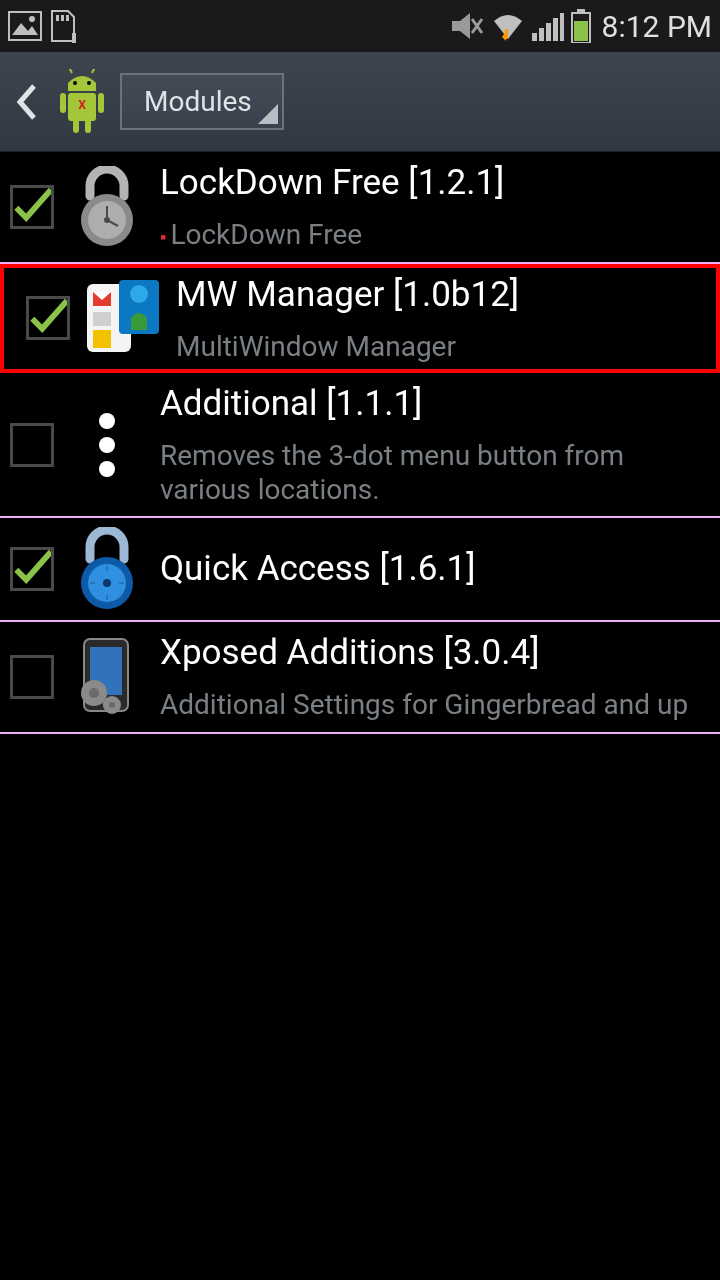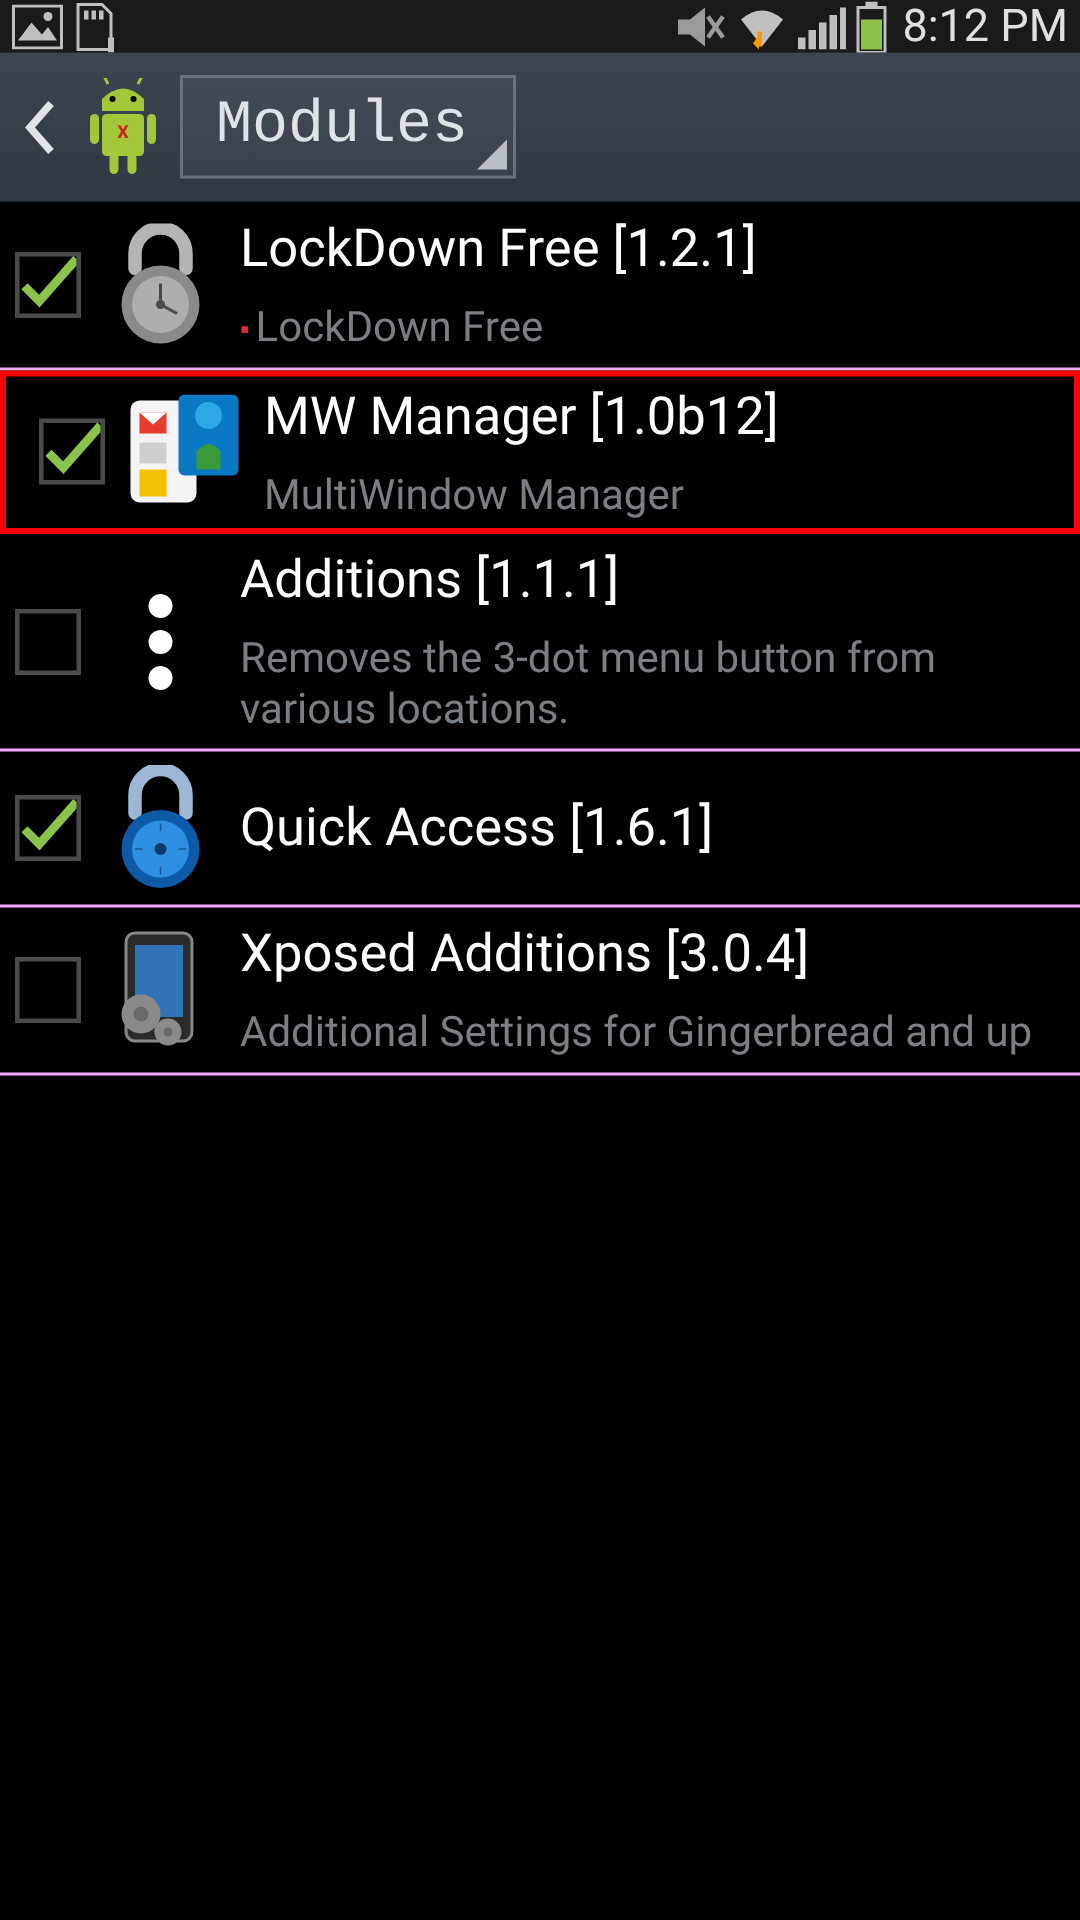--- a/index.html
+++ b/index.html
@@ -1,20 +1,20 @@
 <!DOCTYPE html>
 <html><head>
 <meta charset="utf-8">
 <style>
   * { margin: 0; padding: 0; box-sizing: border-box; }
   html, body { width: 720px; height: 1280px; overflow: hidden; font-family: Roboto, "Helvetica Neue", Arial, sans-serif; background: #000; }
   
   
   .status-bar {
-    height: 35px;
+    height: 52px;
     background: #1a1a1a;
     display: flex;
     align-items: center;
     justify-content: space-between;
     padding: 0 8px;
     color: #c0c0c0;
   }
   .status-left { display: flex; gap: 6px; align-items: center; }
   .status-right { display: flex; gap: 6px; align-items: center; }
   .status-time { font-size: 30px; color: #e0e0e0; margin-left: 4px; }
@@ -40,21 +40,21 @@
     background: linear-gradient(#434c56, #39424c);
   }
   .header-title-box::after {
     content: "";
     position: absolute;
     right: 4px; bottom: 4px;
     width: 0; height: 0;
     border-left: 20px solid transparent;
     border-bottom: 20px solid #b8bec4;
   }
-  .header-title { font-size: 40px; color: #dfe3e7; font-family: Liberation Mono, monospace; }
+  .header-title { font-size: 28px; color: #dfe3e7; }
   
   
   .module-list { background: #000; }
   .module-item {
     display: flex;
     align-items: center;
     padding: 10px 8px 10px 10px;
     border-bottom: 2px solid #f0abfc;
     min-height: 104px;
     position: relative;
@@ -222,21 +222,21 @@
   <div class="module-item">
     <div class="checkbox"></div>
     <div class="module-icon">
       <svg width="60" height="76" viewBox="0 0 60 76">
         <circle cx="30" cy="14" r="8" fill="#ffffff"></circle>
         <circle cx="30" cy="38" r="8" fill="#ffffff"></circle>
         <circle cx="30" cy="62" r="8" fill="#ffffff"></circle>
       </svg>
     </div>
     <div class="module-text">
-      <div class="module-title">Additions [1.1.1]</div>
+      <div class="module-title">Additional [1.1.1]</div>
       <div class="module-desc">Removes the 3-dot menu button from various locations.</div>
     </div>
   </div>
 
   <div class="module-item">
     <div class="checkbox checked">
       <svg width="46" height="46" viewBox="0 0 46 46">
           <polyline points="4,24 16,36 46,2" fill="none" stroke="#8bc34a" stroke-width="7"></polyline>
         </svg>
     </div>

